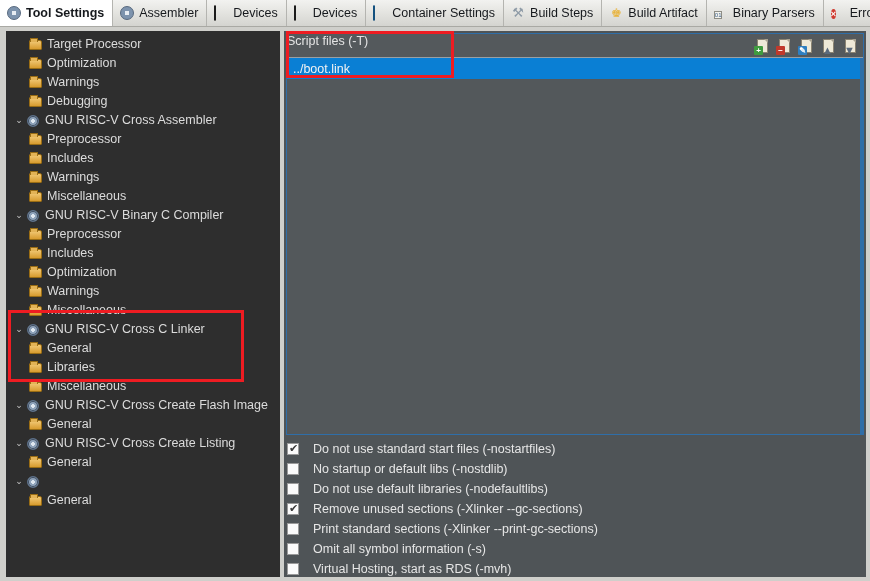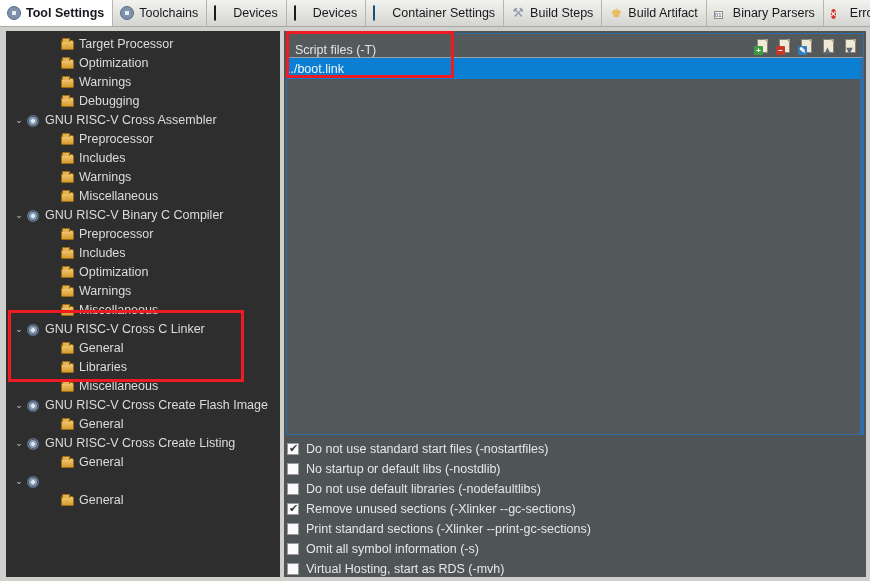--- a/index.html
+++ b/index.html
@@ -124,21 +124,21 @@
     position: absolute; left: 1px; top: 2px;
     width: 12px; height: 12px;
     border-radius: 50%;
     background: radial-gradient(circle at 50% 50%, #dfe7ef 0 25%, #8fa3ba 26% 100%);
     border: 1px solid #5d7châ;
     border: 1px solid #5d718a;
     box-shadow: 0 0 0 1px #3c4a5c inset;
   }
   .tlabel2 { line-height: 19px; }
   .lvl1 { padding-left: 6px; }
-  .lvl2 { padding-left: 40px; }
+  .lvl2 { padding-left: 8px; }
 
   
   .redbox {
     position: absolute;
     border: 3px solid #ee1c22;
     pointer-events: none;
     z-index: 50;
   }
 
   
@@ -153,22 +153,21 @@
     left: 2px; top: 2px;
     width: 578px; height: 402px;
     background: #53585b;
     border: 1px solid #2f6ea8;
   }
   .listhdr {
     height: 24px;
     background: #54595c;
     border-bottom: 1px solid #9aa0a4;
     display: flex;
-    align-items: flex-end;
-    padding-left: 8px;
+    align-items: flex-start;
     color: #e4e4e4;
     font-size: 12.5px;
     position: relative;
   }
   .hdrtools {
     position: absolute;
     right: 4px; top: 2px;
     display: flex; gap: 6px; align-items: center;
     height: 20px;
   }
@@ -197,40 +196,41 @@
   .badge.add { background: #3f9b3f; }
   .badge.del { background: #c0392b; }
   .badge.edit { background: #2f7fc0; }
   .arrw {
     position: absolute; left: 1px; bottom: -1px;
     color: #5b6a7c; font-size: 11px; line-height: 10px;
   }
   .listrow {
     height: 21px;
     display: flex; align-items: center;
+    padding-left: 6px;
     font-size: 12.5px;
     color: #f2f2f2;
   }
   .listrow.sel { background: #0a7fd4; }
   .vscroll {
     position: absolute;
     right: 0; top: 24px;
     width: 3px; height: 377px;
     background: #2f6ea8;
   }
 
   .checks {
     position: absolute;
     left: 3px; top: 408px;
     width: 578px;
   }
   .crow {
     height: 20px;
     display: flex; align-items: center;
-    gap: 7px;
+    gap: 14px;
     font-size: 12.5px;
     color: #e6e6e6;
   }
   .cbox {
     width: 12px; height: 12px; flex: 0 0 12px;
     background: #fbfbfb;
     border: 1px solid #9a9a9a;
     position: relative;
   }
   .cbox.on:after {
@@ -245,21 +245,21 @@
 
 <div id="app">
 
   <div class="tabbar" id="tabbar">
       <div class="tab active">
         <span class="tabicon ic-gear-blue"></span>
         <span class="tlabel">Tool Settings</span>
       </div>
       <div class="tab">
         <span class="tabicon ic-gear-blue"></span>
-        <span class="tlabel">Toolchains</span>
+        <span class="tlabel">Assembler</span>
       </div>
       <div class="tab">
         <span class="tabicon"><span class="ic-device"></span></span>
         <span class="tlabel">Devices</span>
       </div>
       <div class="tab">
         <span class="tabicon"><span class="ic-device"></span></span>
         <span class="tlabel">Devices</span>
       </div>
       <div class="tab">

